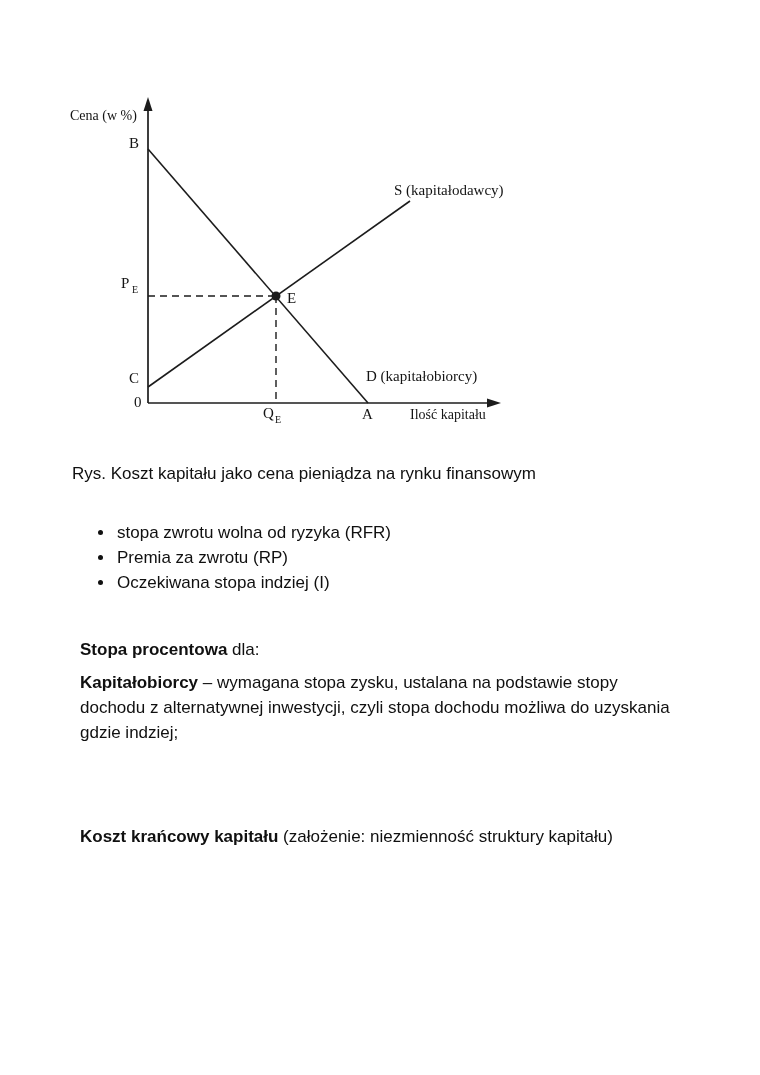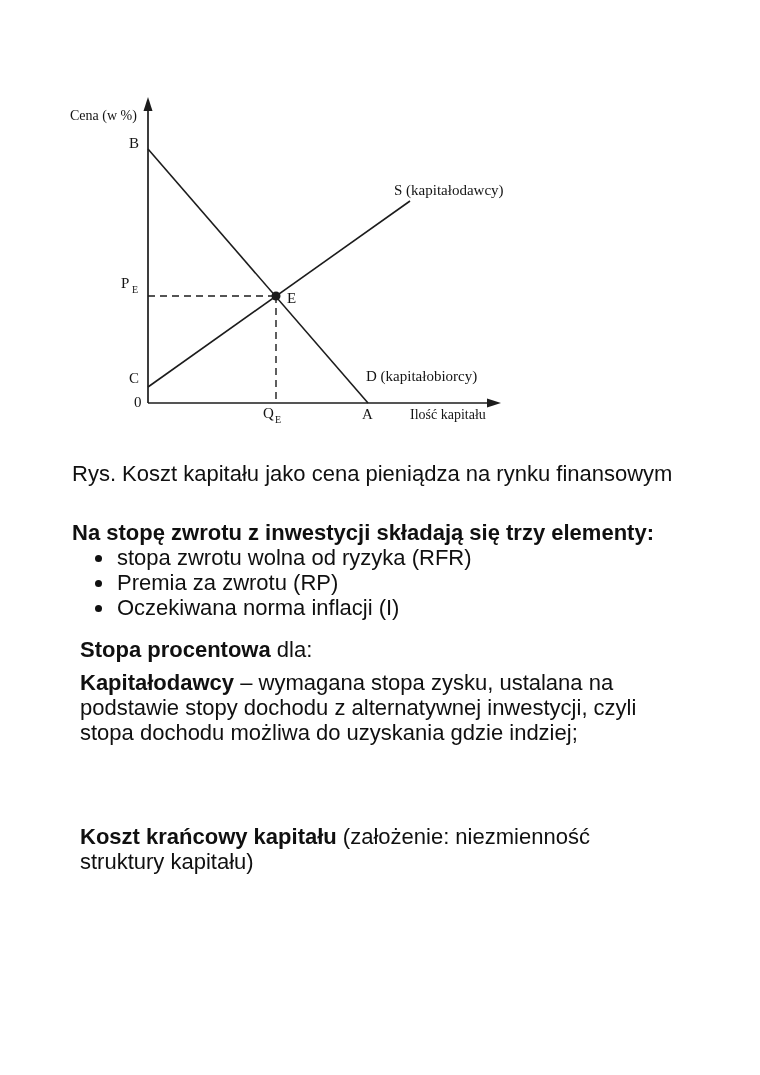--- a/index.html
+++ b/index.html
@@ -21,21 +21,21 @@
     font-family: "Liberation Serif", "DejaVu Serif", serif;
     font-size: 15px;
     fill: #141414;
   }
   svg text.small { font-size: 14px; }
   svg text.sub   { font-size: 10px; }
   .txt {
     position: absolute;
     left: 72px;
     width: 612px;
-    font-size: 22px;
+    font-size: 17px;
     line-height: 25px;
   }
   .caption { top: 461px; }
   .sec-elements { top: 520px; }
   .bold-line { font-weight: bold; }
   .sec-elements ul {
     margin: 0;
     padding: 0 0 0 43px;
     list-style: disc;
   }
@@ -75,30 +75,29 @@
     <text x="366" y="381">D (kapitałobiorcy)</text>
     <text x="263" y="418">Q</text>
     <text class="sub" x="275" y="423">E</text>
     <text x="362" y="419">A</text>
     <text class="small" x="410" y="419">Ilość kapitału</text>
   </svg>
 
   <div class="txt caption">Rys. Koszt kapitału jako cena pieniądza na rynku finansowym</div>
 
   <div class="txt sec-elements">
-    <div class="bold-line">Na stopę zwrotu z inwestycji składają się trzy elementy:</div>
     <ul>
       <li>stopa zwrotu wolna od ryzyka (RFR)</li>
       <li>Premia za zwrotu (RP)</li>
-      <li>Oczekiwana norma inflacji (I)</li>
+      <li>Oczekiwana stopa indziej (I)</li>
     </ul>
   </div>
 
   <div class="txt sec-rates">
     <p class="def"><b>Stopa procentowa</b><span> dla:</span></p>
-    <p class="def"><b>Kapitałodawcy</b><span> – wymagana stopa zysku, ustalana na podstawie stopy dochodu z alternatywnej inwestycji, czyli stopa dochodu możliwa do uzyskania gdzie indziej;</span></p>
+    <p class="def"><b>Kapitałobiorcy</b><span> – wymagana stopa zysku, ustalana na podstawie stopy dochodu z alternatywnej inwestycji, czyli stopa dochodu możliwa do uzyskania gdzie indziej;</span></p>
   </div>
 
   <div class="txt sec-marginal">
     <p class="def"><b>Koszt krańcowy kapitału</b><span> (założenie: niezmienność struktury kapitału)</span></p>
   </div>
 
 </div>
 
 </body></html>

